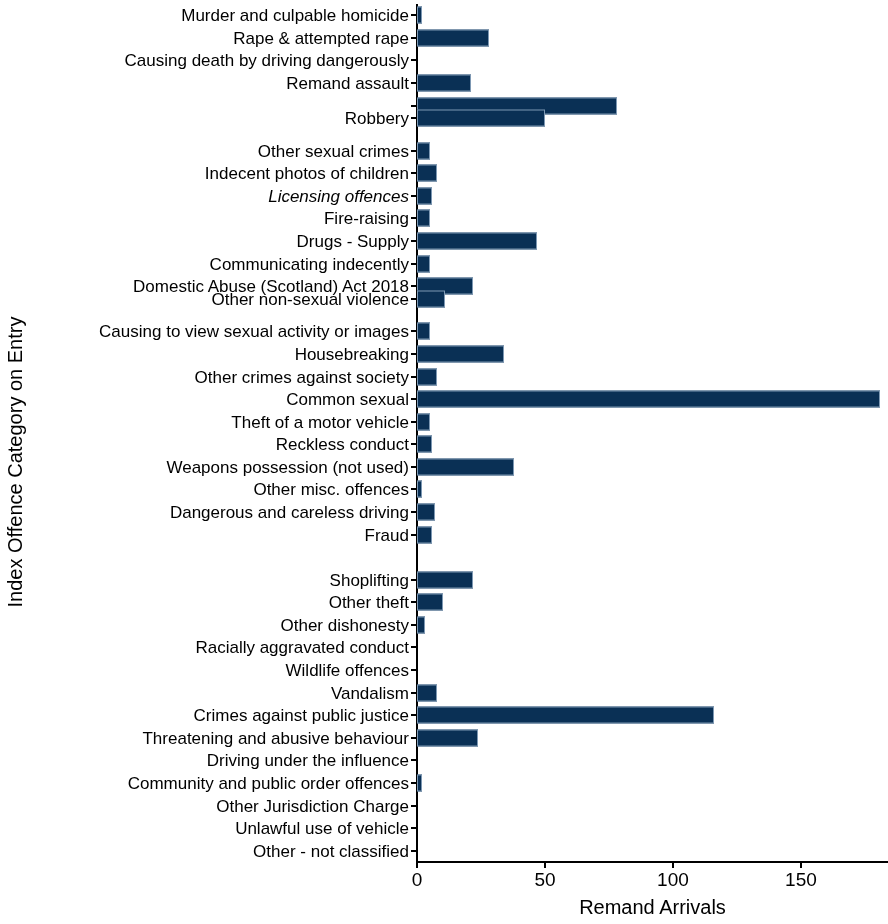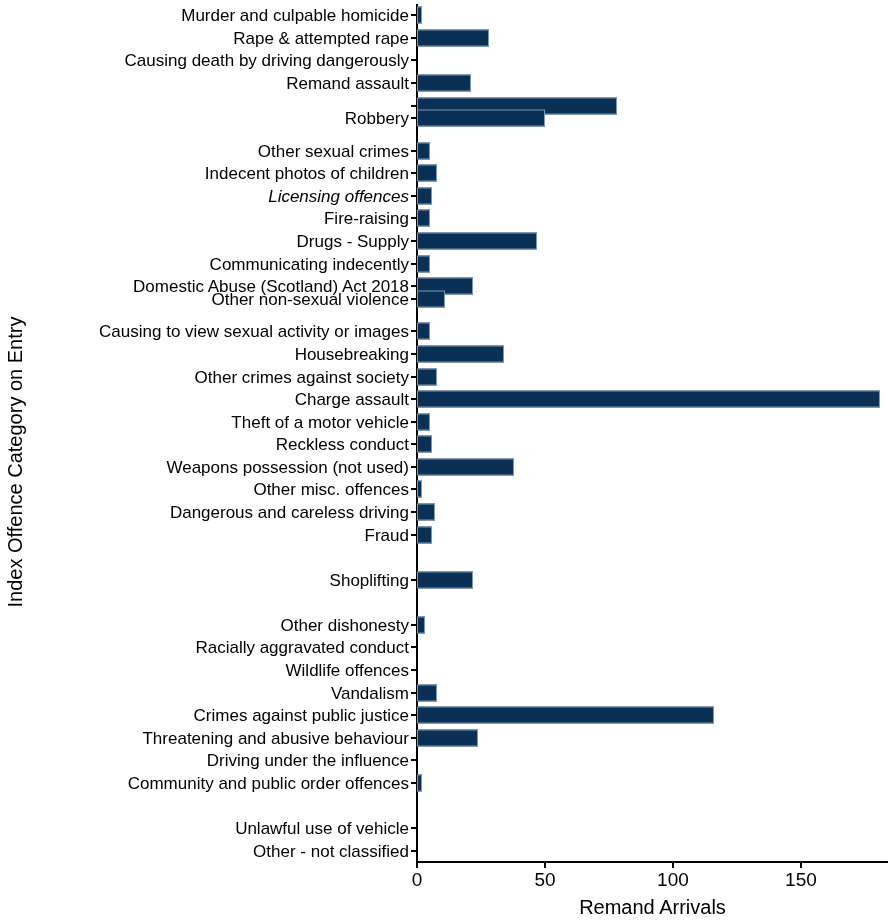--- a/index.html
+++ b/index.html
@@ -229,21 +229,21 @@
         <span class="cat-label">Housebreaking</span>
         <div class="bar" style="width: 87.0326px;"></div>
       </div>
       <div class="row" style="top: 361.263px; height: 22.5789px;">
         <span class="tick-mark"></span>
         <span class="cat-label">Other crimes against society</span>
         <div class="bar" style="width: 20.4783px;"></div>
       </div>
       <div class="row" style="top: 383.842px; height: 22.5789px;">
         <span class="tick-mark"></span>
-        <span class="cat-label">Charge assault</span>
+        <span class="cat-label">Common sexual</span>
         <div class="bar" style="width: 463.321px;"></div>
       </div>
       <div class="row" style="top: 406.421px; height: 22.5789px;">
         <span class="tick-mark"></span>
         <span class="cat-label">Theft of a motor vehicle</span>
         <div class="bar" style="width: 12.7989px;"></div>
       </div>
       <div class="row" style="top: 429px; height: 22.5789px;">
         <span class="tick-mark"></span>
         <span class="cat-label">Reckless conduct</span>
@@ -267,20 +267,25 @@
       <div class="row" style="top: 519.316px; height: 22.5789px;">
         <span class="tick-mark"></span>
         <span class="cat-label">Fraud</span>
         <div class="bar" style="width: 15.3587px;"></div>
       </div>
       <div class="row" style="top: 564.474px; height: 22.5789px;">
         <span class="tick-mark"></span>
         <span class="cat-label">Shoplifting</span>
         <div class="bar" style="width: 56.3152px;"></div>
       </div>
+      <div class="row" style="top: 587.053px; height: 22.5789px;">
+        <span class="tick-mark"></span>
+        <span class="cat-label">Other theft</span>
+        <div class="bar" style="width: 25.5978px;"></div>
+      </div>
       <div class="row" style="top: 609.632px; height: 22.5789px; padding-left: 35px;">
         <span class="tick-mark"></span>
         <span class="cat-label">Other dishonesty</span>
         <div class="bar" style="width: 7.67935px;"></div>
       </div>
       <div class="row" style="top: 632.211px; height: 22.5789px;">
         <span class="tick-mark"></span>
         <span class="cat-label">Racially aggravated conduct</span>
         <div class="bar zero" style="width: 0px;"></div>
       </div>
@@ -306,20 +311,25 @@
       </div>
       <div class="row" style="top: 745.105px; height: 22.5789px;">
         <span class="tick-mark"></span>
         <span class="cat-label">Driving under the influence</span>
         <div class="bar zero" style="width: 0px;"></div>
       </div>
       <div class="row" style="top: 767.684px; height: 22.5789px;">
         <span class="tick-mark"></span>
         <span class="cat-label">Community and public order offences</span>
         <div class="bar" style="width: 5.11957px;"></div>
+      </div>
+      <div class="row" style="top: 790.263px; height: 22.5789px;">
+        <span class="tick-mark"></span>
+        <span class="cat-label">Other Jurisdiction Charge</span>
+        <div class="bar zero" style="width: 0px;"></div>
       </div>
       <div class="row" style="top: 812.842px; height: 22.5789px;">
         <span class="tick-mark"></span>
         <span class="cat-label">Unlawful use of vehicle</span>
         <div class="bar zero" style="width: 0px;"></div>
       </div>
       <div class="row" style="top: 835.421px; height: 22.5789px;">
         <span class="tick-mark"></span>
         <span class="cat-label">Other - not classified</span>
         <div class="bar zero" style="width: 0px;"></div>

